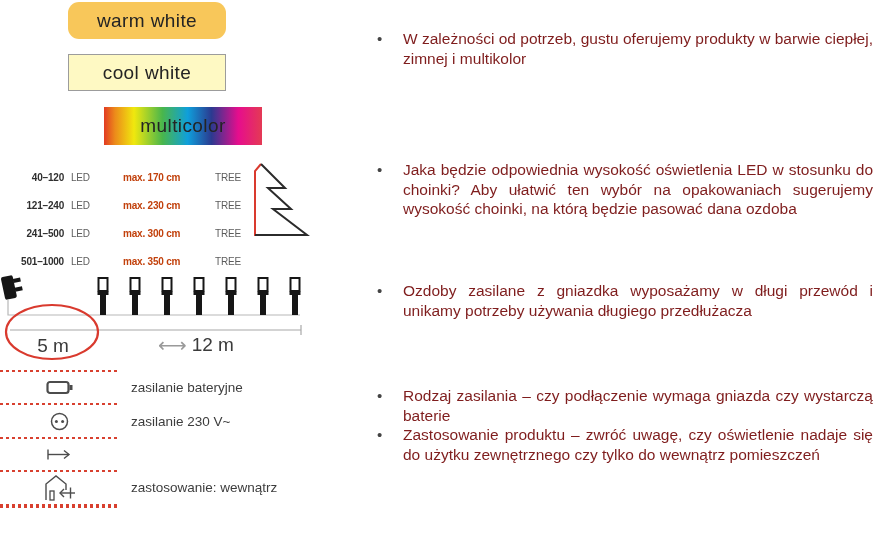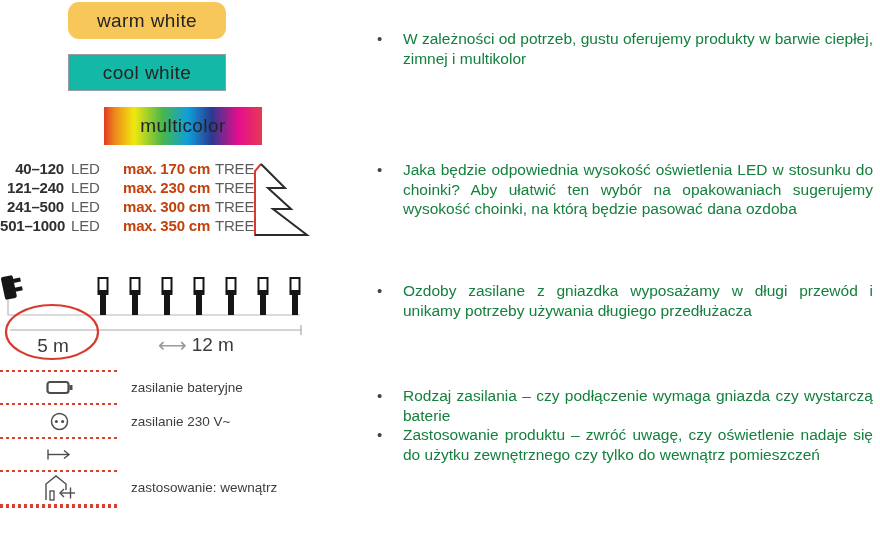--- a/index.html
+++ b/index.html
@@ -4,27 +4,27 @@
 <style>
   html,body{margin:0;padding:0;background:#fff;}
   #page{
     position:relative;width:880px;height:552px;overflow:hidden;background:#fff;
     font-family:"Liberation Sans","DejaVu Sans",sans-serif;color:#3c3c3c;
   }
   
   .swatch{position:absolute;left:68px;width:158px;height:37px;display:flex;align-items:center;justify-content:center;
           font-size:19px;color:#242424;letter-spacing:.4px;}
   .swatch.warm{top:2px;background:#f8c75a;border-radius:11px;}
-  .swatch.cool{top:54px;background:#14b8a6;border:1px solid #9c9c9c;width:156px;height:35px;}
+  .swatch.cool{top:54px;background:#fef9c3;border:1px solid #9c9c9c;width:156px;height:35px;}
   .swatch.multi{top:107px;height:38px;
     background:linear-gradient(90deg,#e23b23 0%,#ec8b1a 7%,#f0e80e 19%,#49b64c 37%,#0f9fdb 53%,#2b3a90 68%,#e60d8d 85%,#e43a54 100%);margin-left:36px;}
   
   .led-table{position:absolute;left:0;top:159px;width:250px;}
   .led-row{display:grid;grid-template-columns:64px 42px 104px 40px;height:19px;align-items:center;
-           font-size:15px;letter-spacing:-.2px;white-space:nowrap;}
+           font-size:10px;letter-spacing:-.2px;white-space:nowrap;margin-top:9px;}
   .led-row .c-range{text-align:right;font-weight:700;color:#2f2f2f;}
   .led-row .c-led{padding-left:7px;color:#5c5c5c;}
   .led-row .c-max{padding-left:17px;font-weight:700;color:#c2410c;}
   .led-row .c-tree{padding-left:5px;color:#5c5c5c;}
   .tree-svg{position:absolute;left:251px;top:161px;}
   
   .diagram-svg{position:absolute;left:0;top:274px;}
   .dim-label{position:absolute;font-size:19px;color:#3b3b3b;}
   .lbl-5m{left:30px;top:335px;width:46px;text-align:center;}
   .lbl-12m{left:158px;top:334px;display:flex;align-items:center;gap:5px;}
@@ -34,21 +34,21 @@
   .sep{width:118px;height:2px;background:repeating-linear-gradient(90deg,#d8402f 0 3px,transparent 3px 6px);}
   .frow{height:31.4px;display:flex;align-items:center;}
   .icon-cell{width:118px;display:flex;align-items:center;justify-content:center;flex:0 0 118px;}
   .flabel{font-size:13.5px;color:#3d3d3d;margin-left:13px;white-space:nowrap;}
   
   .bullets{position:absolute;left:375px;top:0;width:498px;}
   .bullet-item{position:absolute;display:flex;width:498px;}
   .bullet-group{position:absolute;top:386px;width:498px;display:flex;flex-direction:column;}
   .bullet-group .bullet-item{position:static;}
   .marker{flex:0 0 26px;font-size:15px;color:#444;line-height:19.5px;padding-left:2px;}
-  .btext{flex:1;font-size:15.5px;line-height:19.5px;color:#15803d;text-align:justify;}
+  .btext{flex:1;font-size:15.5px;line-height:19.5px;color:#7f1d1d;text-align:justify;}
   .bi-1{top:29px;} .bi-2{top:160px;} .bi-3{top:281px;}
 </style>
 </head>
 <body>
 
 <div id="page">
 
   <div class="swatch warm">
     <span>warm white</span>
   </div>

